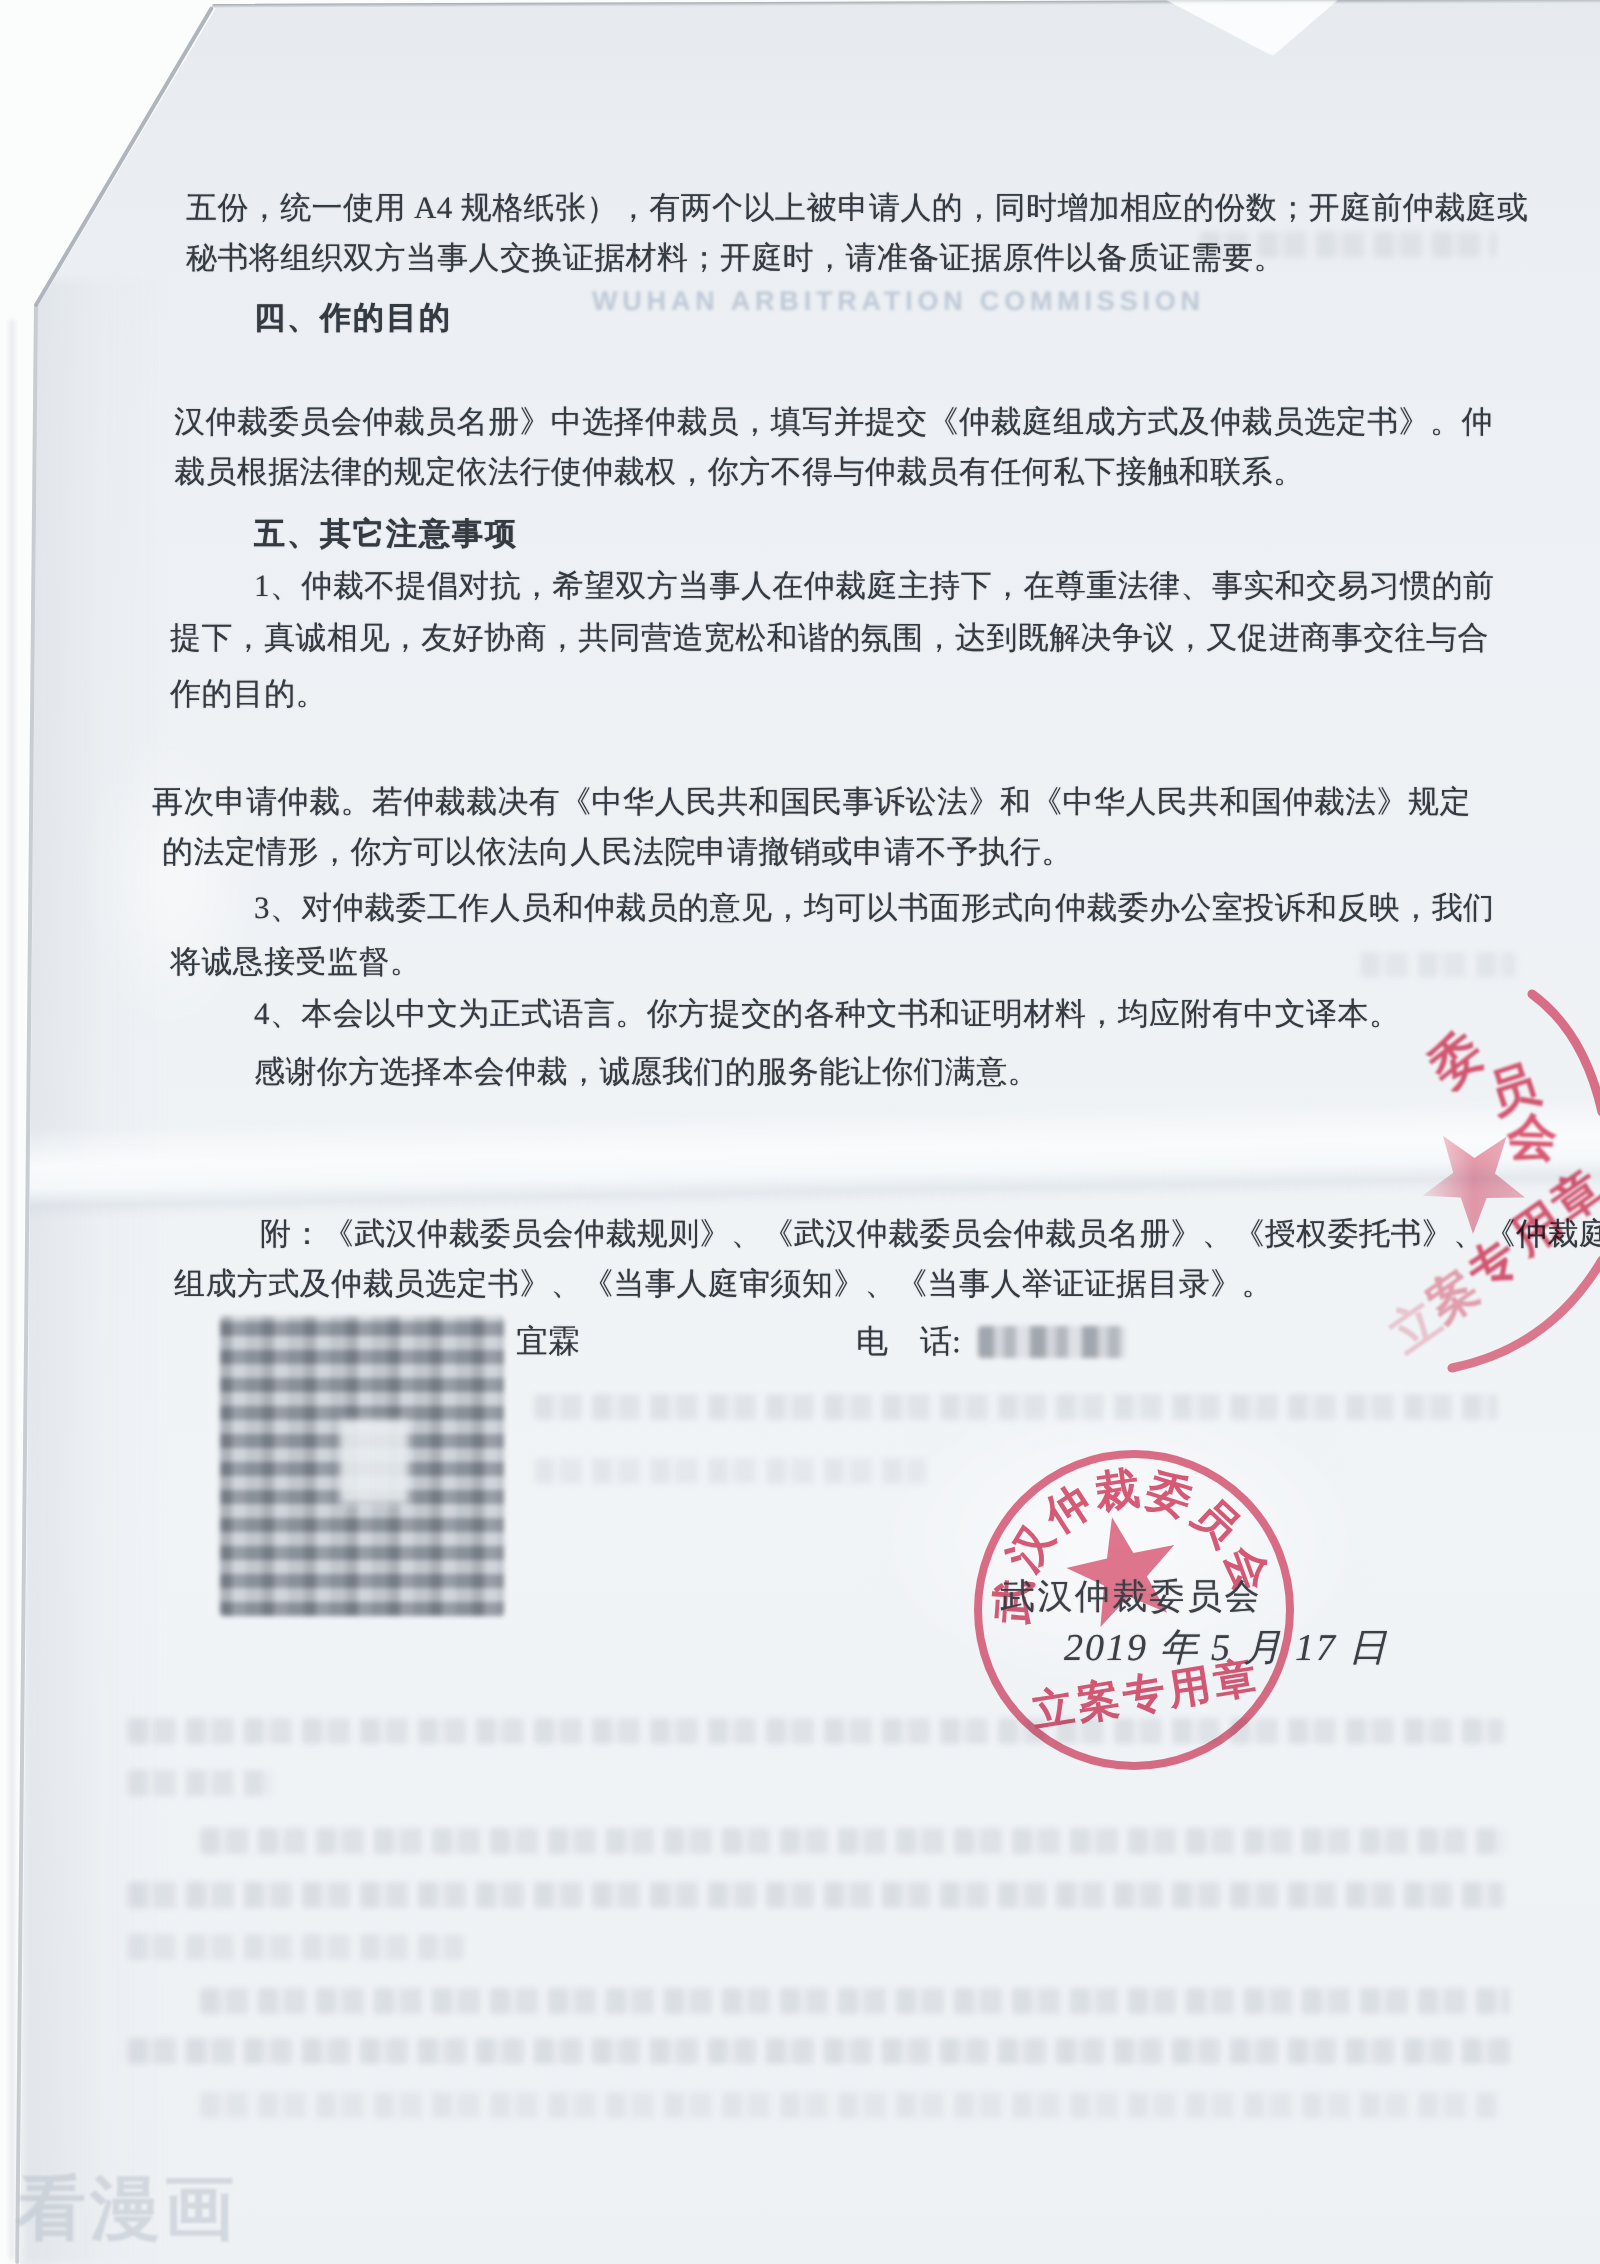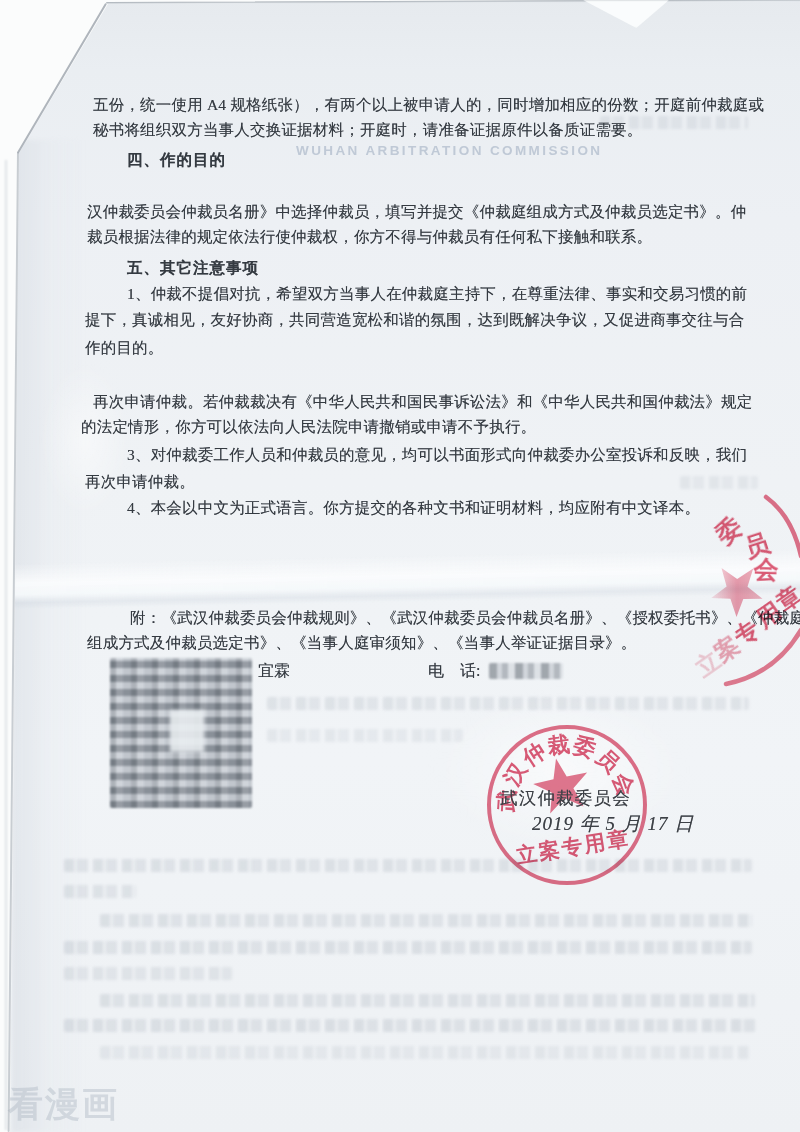--- a/index.html
+++ b/index.html
@@ -141,25 +141,26 @@
 
     <div class="ln" style="left:93px;top:95px">五份，统一使用 A4 规格纸张），有两个以上被申请人的，同时增加相应的份数；开庭前仲裁庭或</div>
     <div class="ln" style="left:93px;top:120px">秘书将组织双方当事人交换证据材料；开庭时，请准备证据原件以备质证需要。</div>
     <div class="ln bold" style="left:127px;top:150px">四、作的目的</div>
     <div class="ln" style="left:87px;top:227px">裁员根据法律的规定依法行使仲裁权，你方不得与仲裁员有任何私下接触和联系。</div>
     <div class="ln" style="left:87px;top:202px">汉仲裁委员会仲裁员名册》中选择仲裁员，填写并提交《仲裁庭组成方式及仲裁员选定书》。仲</div>
     <div class="ln bold" style="left:127px;top:258px">五、其它注意事项</div>
     <div class="ln" style="left:127px;top:284px">1、仲裁不提倡对抗，希望双方当事人在仲裁庭主持下，在尊重法律、事实和交易习惯的前</div>
     <div class="ln" style="left:85px;top:310px">提下，真诚相见，友好协商，共同营造宽松和谐的氛围，达到既解决争议，又促进商事交往与合</div>
     <div class="ln" style="left:85px;top:338px">作的目的。</div>
-    <div class="ln" style="left:93px;top:392px">再次申请仲裁。若仲裁裁决有《中华人民共和国民事诉讼法》和《中华人民共和国仲裁法》规定</div>
+    <div class="ln" style="left:76px;top:392px">再次申请仲裁。若仲裁裁决有《中华人民共和国民事诉讼法》和《中华人民共和国仲裁法》规定</div>
     <div class="ln" style="left:81px;top:417px">的法定情形，你方可以依法向人民法院申请撤销或申请不予执行。</div>
     <div class="ln" style="left:127px;top:445px">3、对仲裁委工作人员和仲裁员的意见，均可以书面形式向仲裁委办公室投诉和反映，我们</div>
-    <div class="ln" style="left:85px;top:472px">再次申请仲裁。</div>
+    <div class="ln" style="left:85px;top:472px">将诚恳接受监督。</div>
     <div class="ln" style="left:127px;top:498px">4、本会以中文为正式语言。你方提交的各种文书和证明材料，均应附有中文译本。</div>
+    <div class="ln" style="left:127px;top:527px">感谢你方选择本会仲裁，诚愿我们的服务能让你们满意。</div>
     <div class="ln" style="left:130px;top:608px">附：《武汉仲裁委员会仲裁规则》、《武汉仲裁委员会仲裁员名册》、《授权委托书》、《仲裁庭</div>
     <div class="ln" style="left:87px;top:633px">组成方式及仲裁员选定书》、《当事人庭审须知》、《当事人举证证据目录》。</div>
 
     <div class="contact-frag" style="left:258px;top:661px">宜霖</div>
     <div class="contact-frag" style="left:428px;top:661px">电　话:</div>
     <div class="phone-blur"></div>
   </div>
 
   <div class="seal-layer">
 

